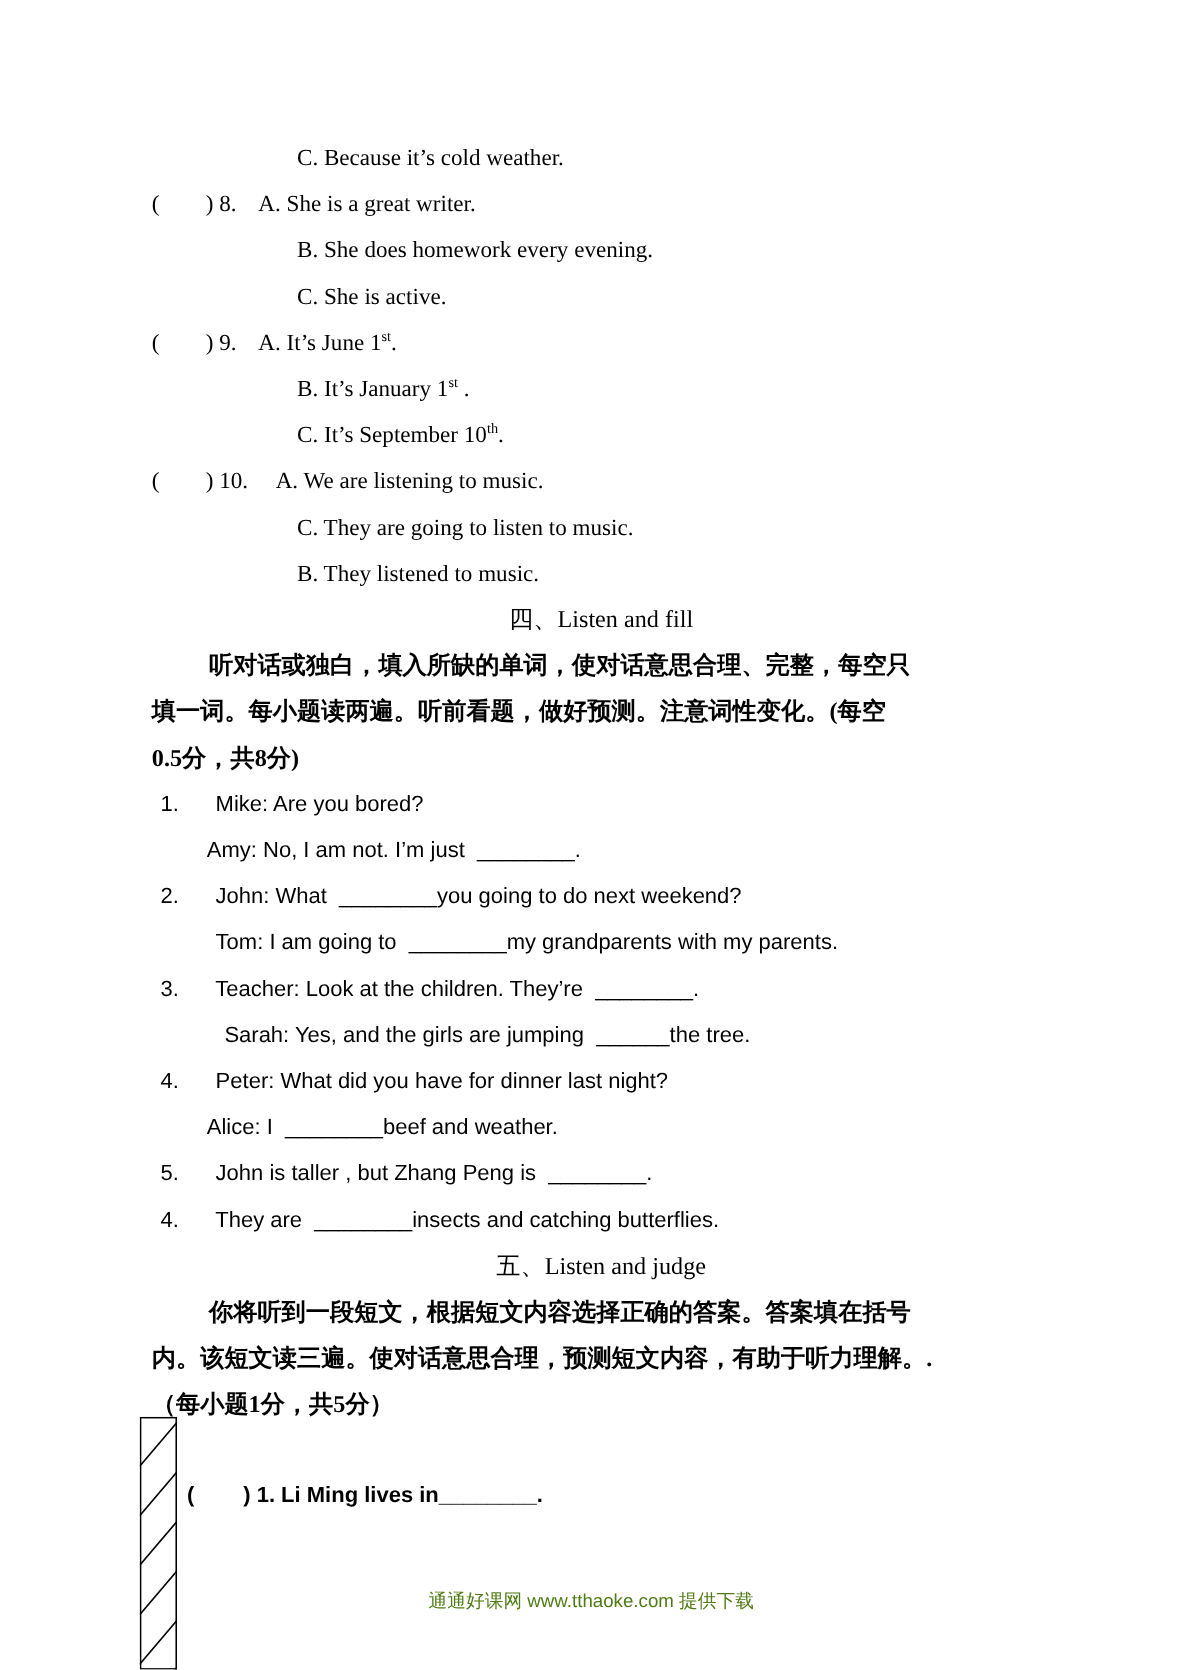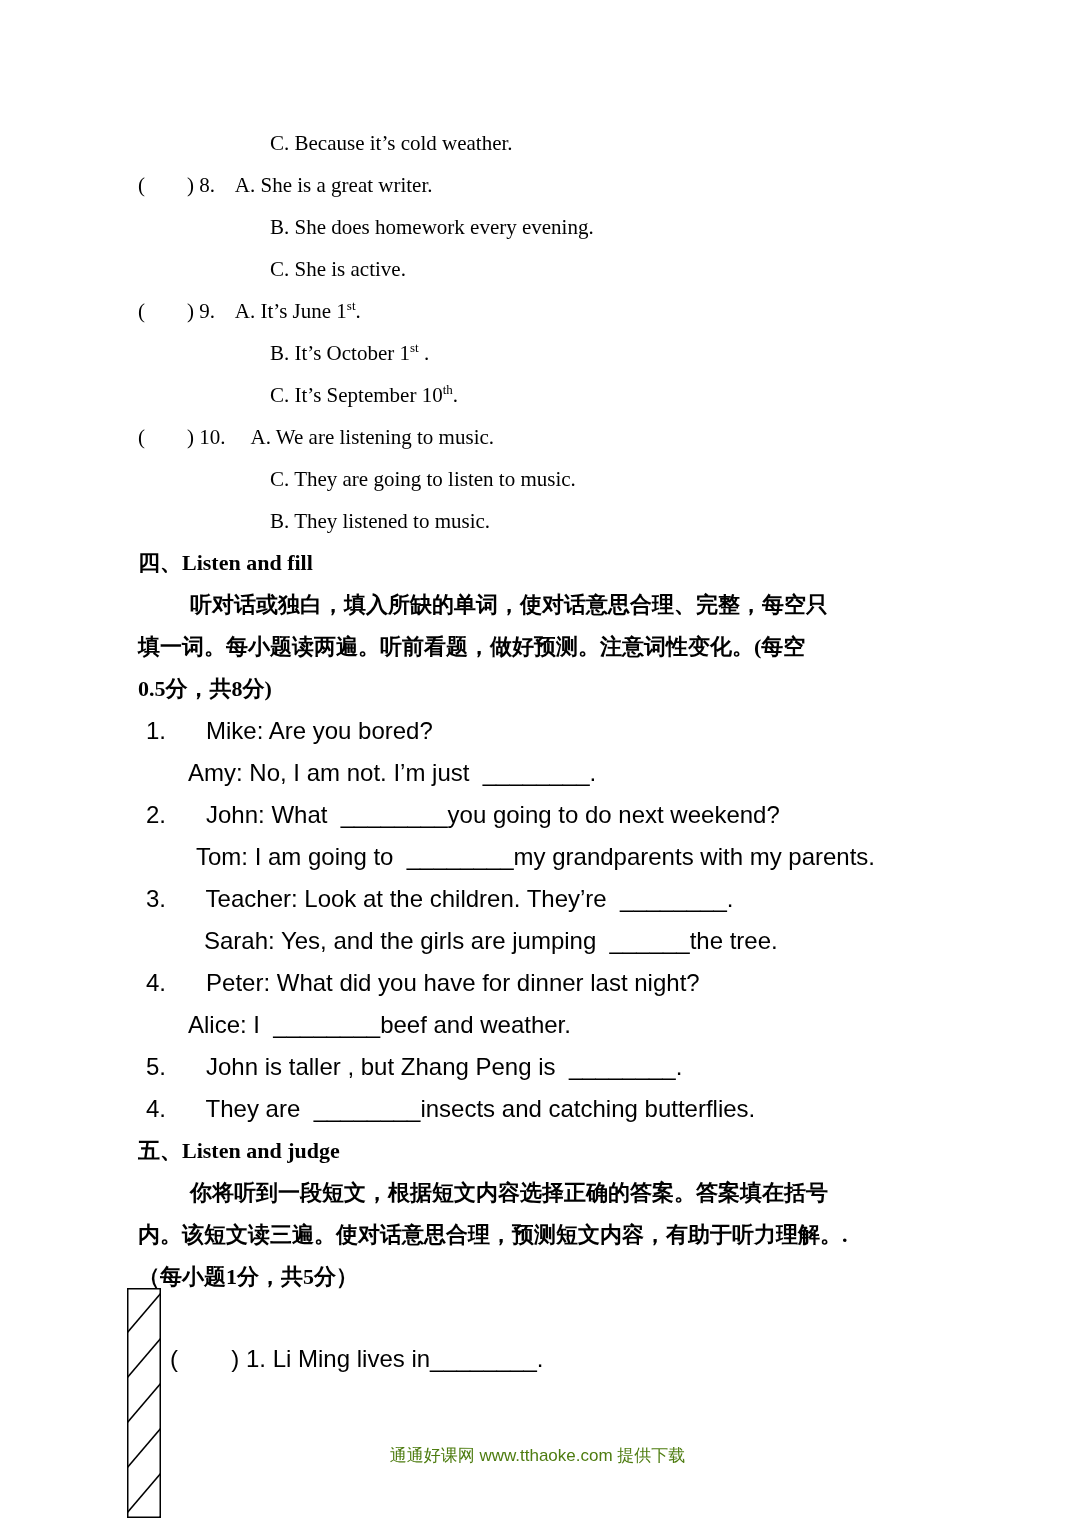--- a/index.html
+++ b/index.html
@@ -12,31 +12,31 @@
     padding:122px 120px 0 138px;
     font-family:"Liberation Serif","DejaVu Serif",serif;
     color:#000;
   }
   .line{
     font-size:21px;
     line-height:42px;
     white-space:pre-wrap;
   }
   .serif{font-family:"Liberation Serif","DejaVu Serif",serif;}
-  .sans{font-family:"Liberation Sans","DejaVu Sans",sans-serif;font-size:24px;}
+  .sans{font-family:"Liberation Sans","DejaVu Sans",sans-serif;font-size:20px;}
   .opt{margin-left:132px;}
-  .heading{font-weight:bold;font-size:22px;}
+  .heading{font-weight:normal;font-size:22px;text-align:center;}
   .zh{font-weight:bold;font-size:22px;font-family:"Liberation Serif","DejaVu Serif",serif;}
   .zh-indent{text-indent:52px;}
   .ml8{margin-left:8px;}
   .ml50{margin-left:50px;}
   .ml58{margin-left:58px;}
   .ml66{margin-left:66px;}
   .ml32{margin-left:32px;}
-  .mt40{margin-top:40px;}
+  .mt40{margin-top:40px;font-weight:bold;}
   sup{font-size:13px;line-height:0;}
   .footer{
     position:absolute;
     left:0;top:1444px;width:100%;
     text-align:center;
     color:#4d7c0f;
     font-size:17px;
     font-family:"Liberation Sans","DejaVu Sans",sans-serif;
   }
   .hatch-bar{
@@ -51,21 +51,21 @@
 <div class="page">
 
   <div>
     <div class="line serif opt">C. Because it’s cold weather.</div>
 
     <div class="line serif">(        ) 8.    A. She is a great writer.</div>
     <div class="line serif opt">B. She does homework every evening.</div>
     <div class="line serif opt">C. She is active.</div>
 
     <div class="line serif"><span>(        ) 9.    A. It’s June 1</span><sup>st</sup><span>.</span></div>
-    <div class="line serif opt"><span>B. It’s October 1</span><sup>st</sup><span> .</span></div>
+    <div class="line serif opt"><span>B. It’s January 1</span><sup>st</sup><span> .</span></div>
     <div class="line serif opt"><span>C. It’s September 10</span><sup>th</sup><span>.</span></div>
 
     <div class="line serif">(        ) 10.     A. We are listening to music.</div>
     <div class="line serif opt">C. They are going to listen to music.</div>
     <div class="line serif opt">B. They listened to music.</div>
   </div>
 
   <div>
     <div class="line heading">四、Listen and fill</div>
     <div class="line zh zh-indent">听对话或独白，填入所缺的单词，使对话意思合理、完整，每空只</div>

